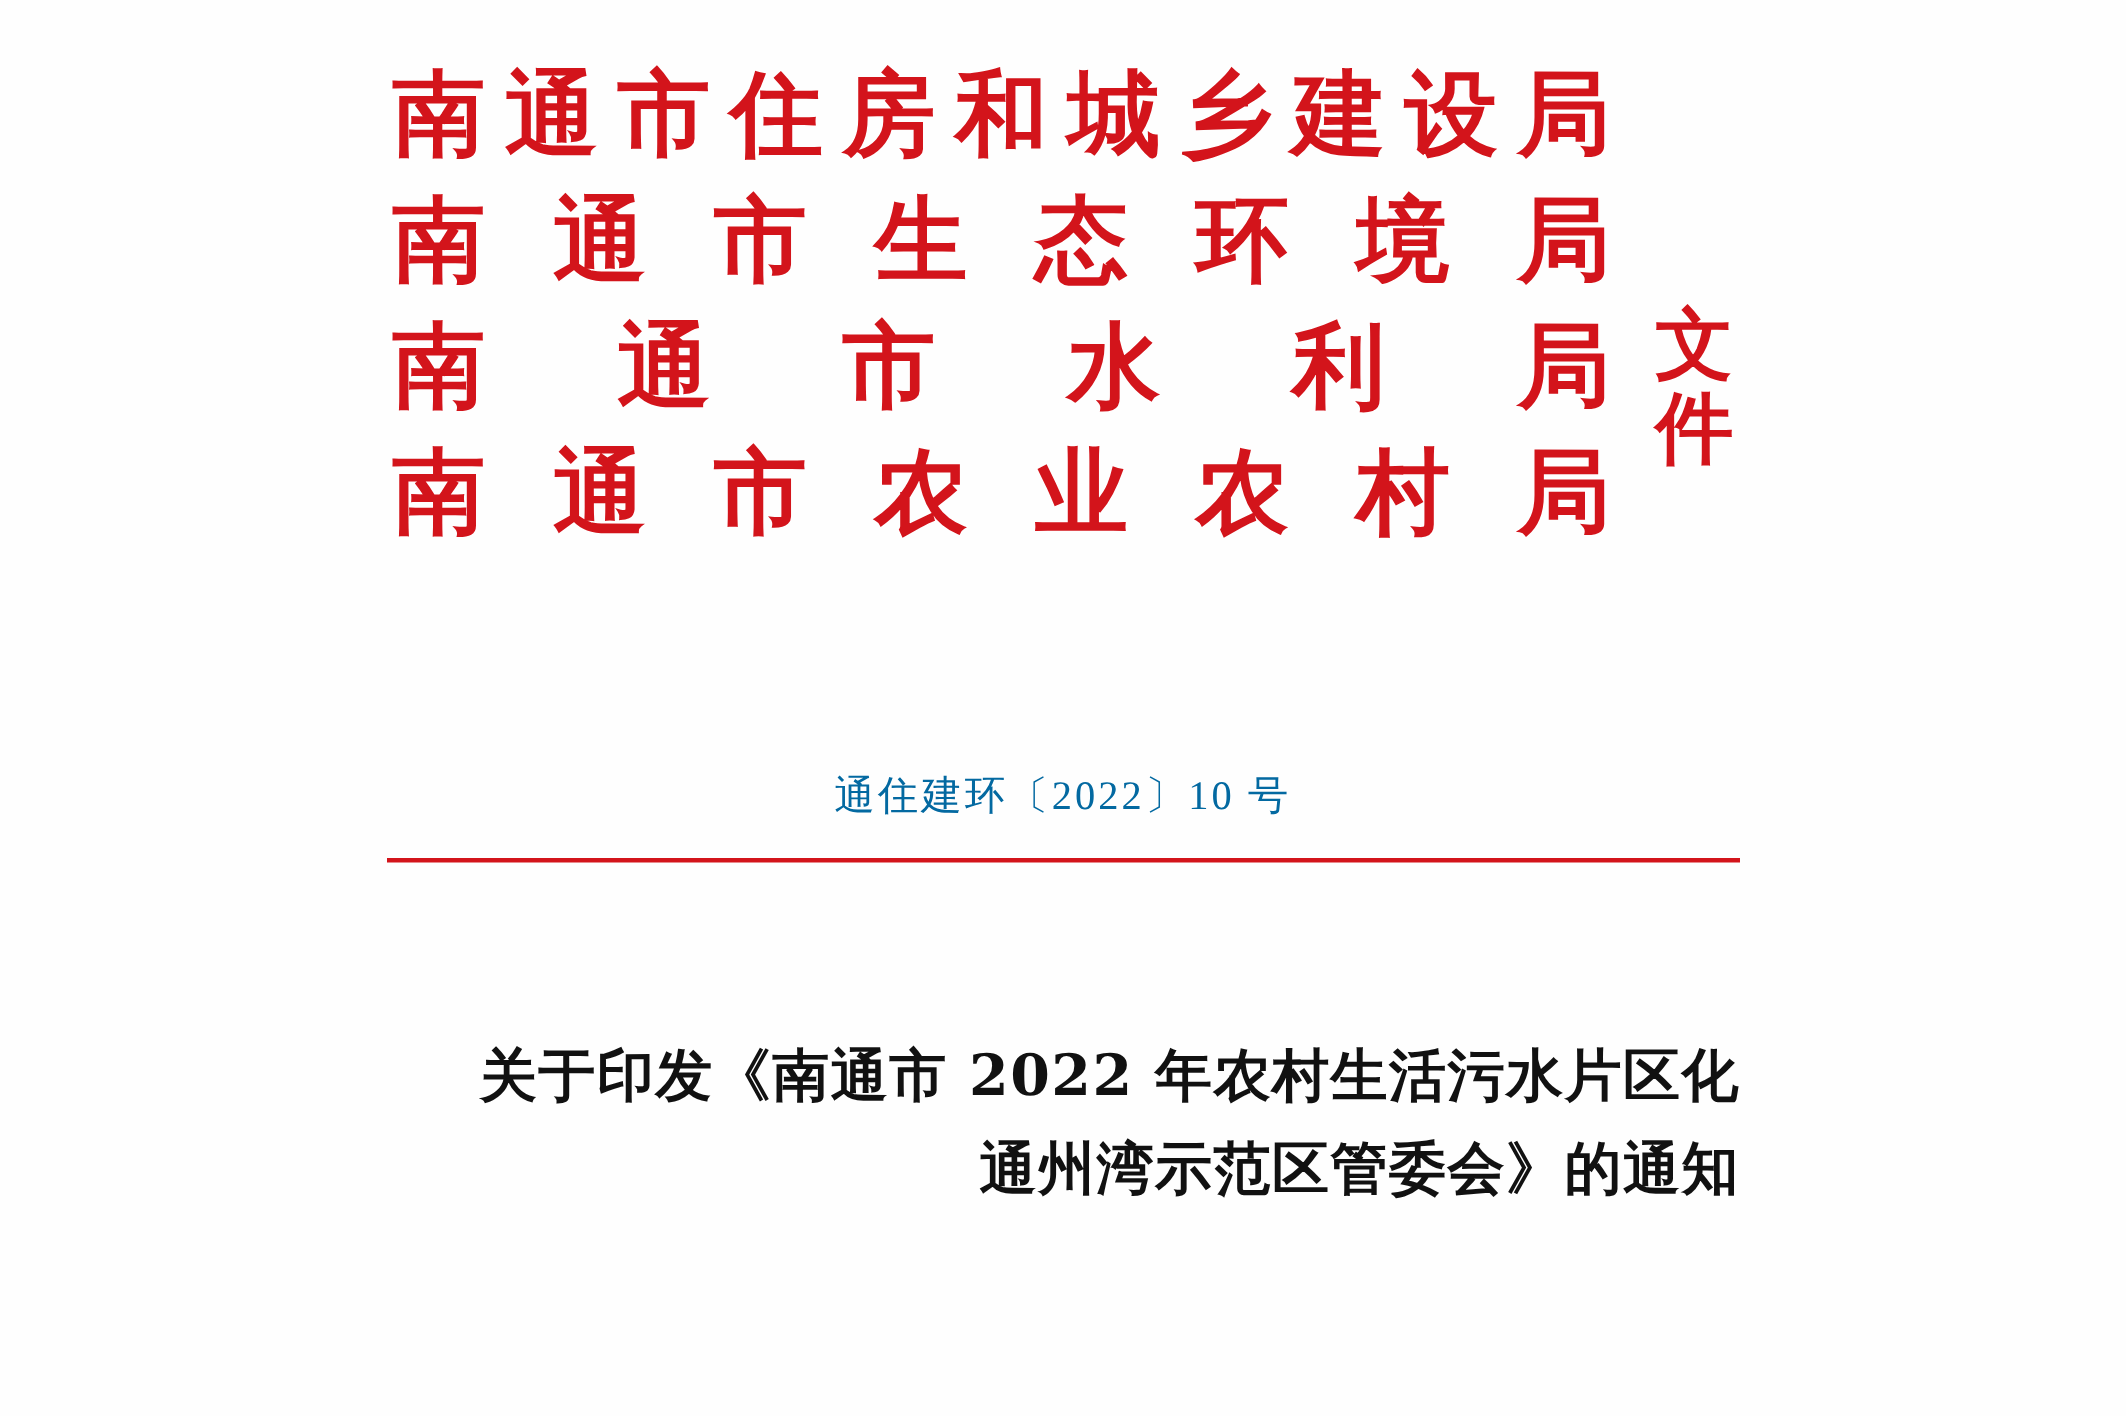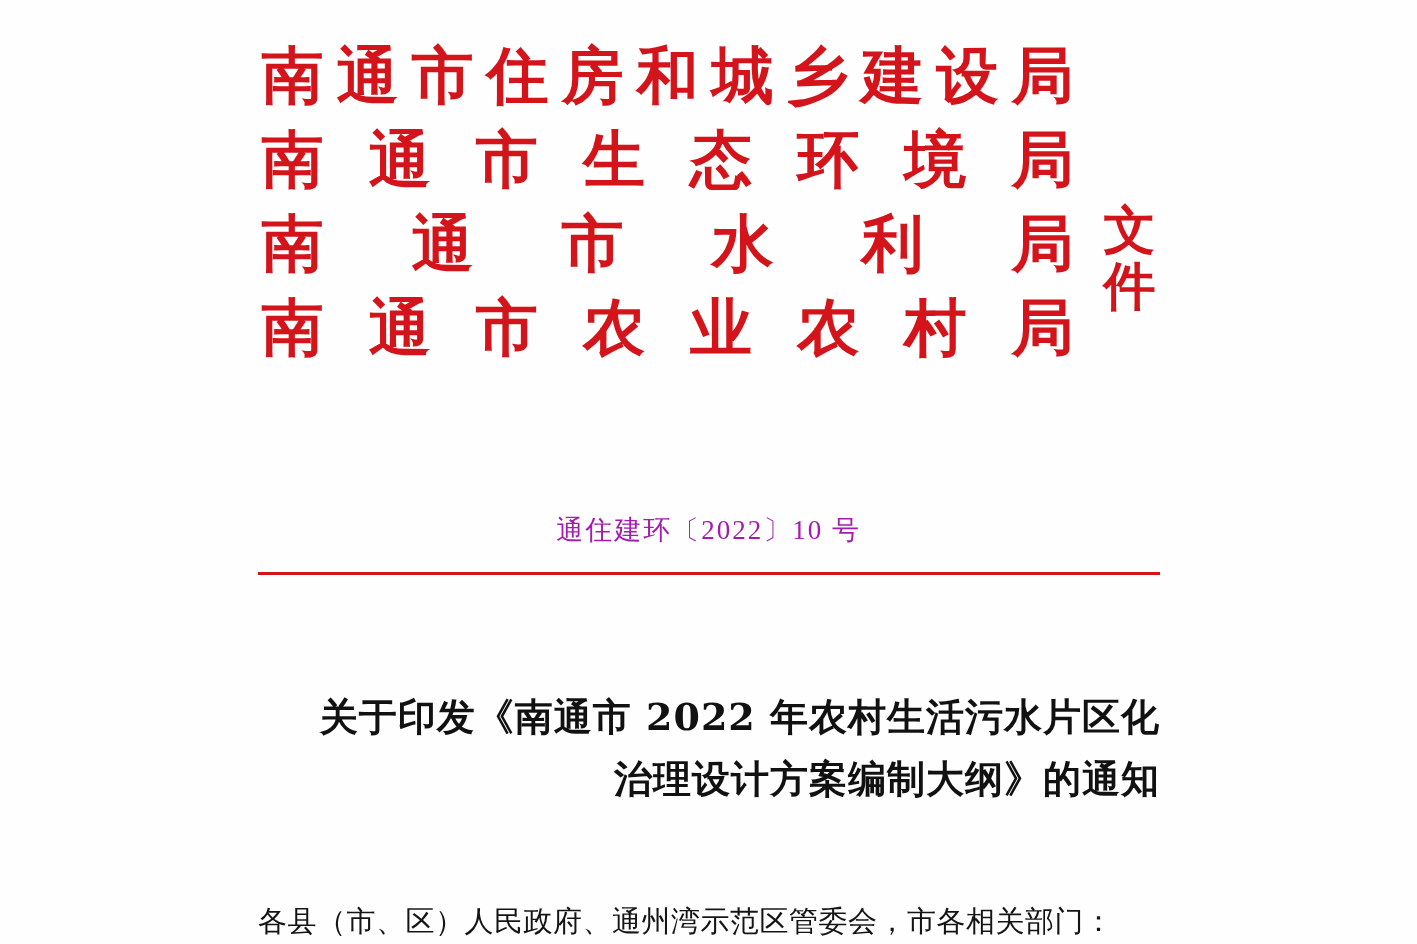--- a/index.html
+++ b/index.html
@@ -74,21 +74,21 @@
   
   .doc-number {
     position: absolute;
     left: 0;
     top: 512px;
     width: 1417px;
     text-align: center;
     font-family: "Liberation Serif", "DejaVu Serif", serif;
     font-size: 27px;
     letter-spacing: 2px;
-    color: #a21caf;
+    color: #0369a1;
   }
 
   
   .red-rule {
     position: absolute;
     left: 258px;
     top: 572px;
     width: 902px;
     height: 3px;
     background: #d3141b;
@@ -184,18 +184,17 @@
       <span>件</span>
     </div>
   </div>
 
   <div class="doc-number">通住建环〔2022〕10 号</div>
 
   <div class="red-rule"></div>
 
   <div class="doc-title">
     <span class="line">关于印发《南通市 2022 年农村生活污水片区化</span>
-    <span class="line">治理设计方案编制大纲》的通知</span>
+    <span class="line">通州湾示范区管委会》的通知</span>
   </div>
 
-  <div class="salutation">各县（市、区）人民政府、通州湾示范区管委会，市各相关部门：</div>
 
 </div>
 
 </body></html>

